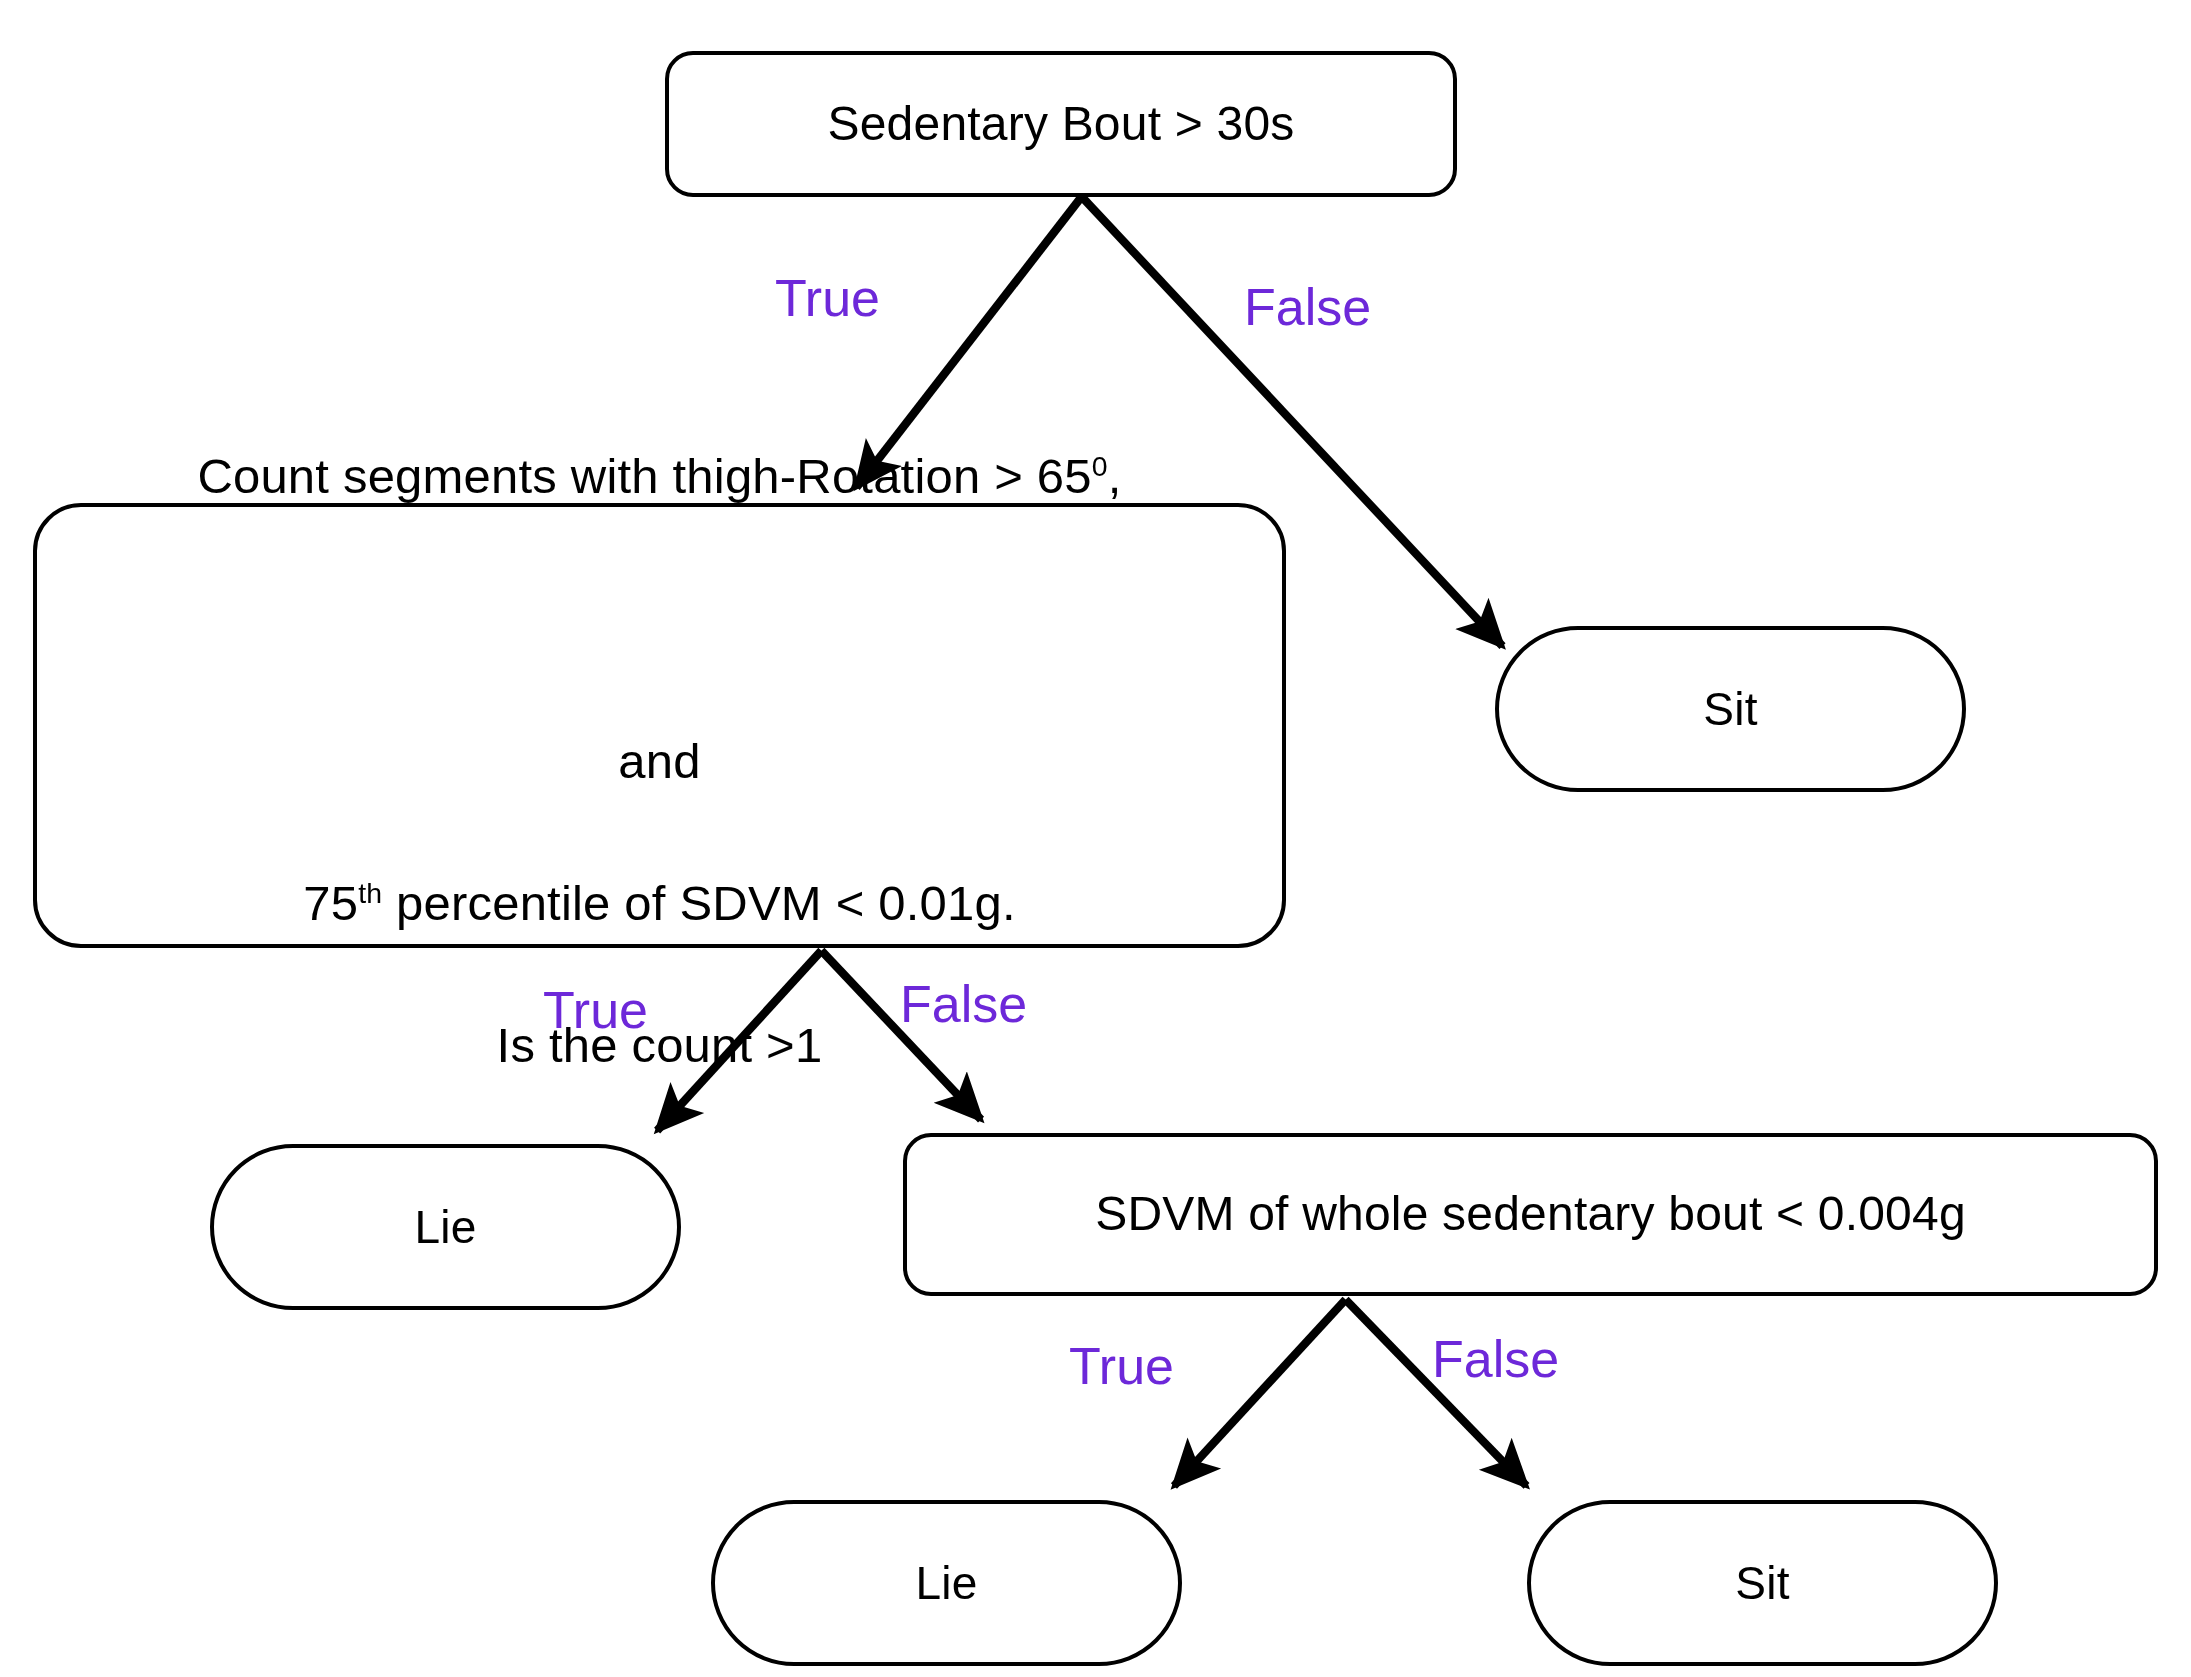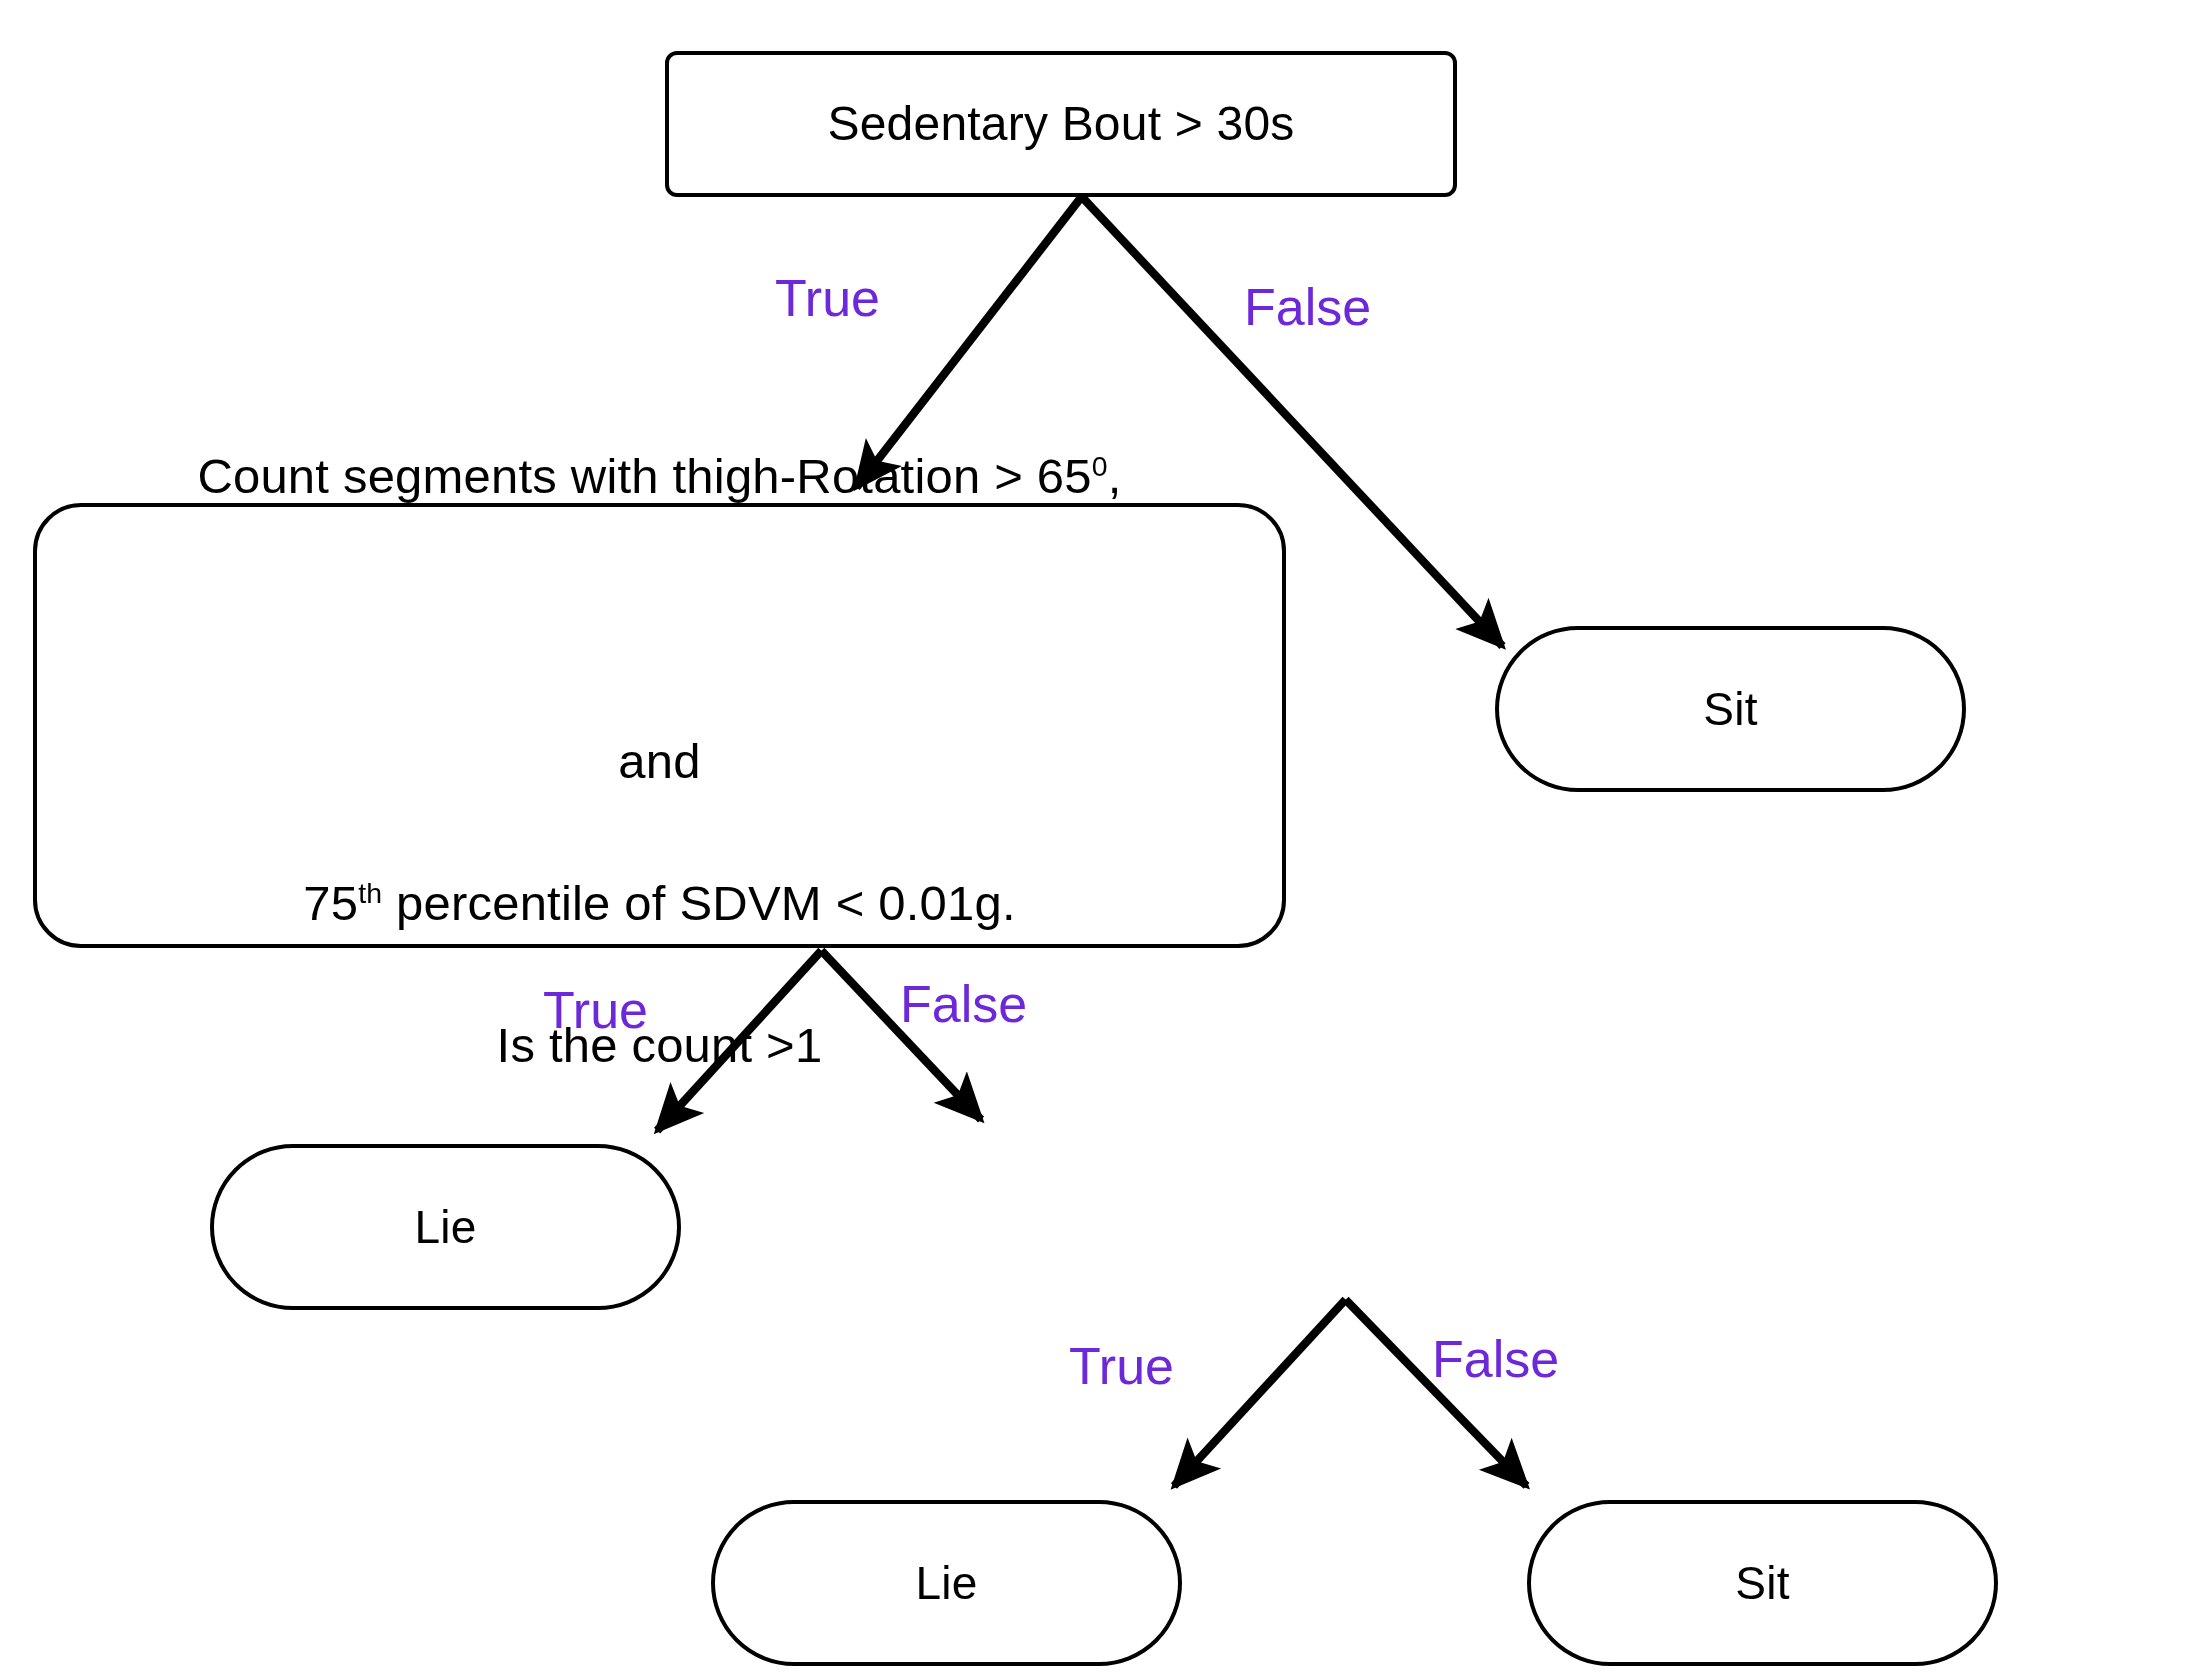--- a/index.html
+++ b/index.html
@@ -27,21 +27,21 @@
     box-sizing: border-box;
     border: 4.6px solid #000000;
     background: #ffffff;
     display: flex;
     align-items: center;
     justify-content: center;
     text-align: center;
     color: #000000;
     z-index: 3;
   }
-  .node-rounded { border-radius: 12px; }
+  .node-rounded { border-radius: 28px; }
   .node-big     { border-radius: 48px; }
   .node-pill    { border-radius: 922px; }
 
   .node-text {
     font-size: 48px;
     line-height: 1.22;
     letter-spacing: 0.2px;
     white-space: pre-line;
     padding: 0 16.6px;
   }
@@ -106,20 +106,23 @@
   </div>
 
   <div class="node node-pill" style="left:1495px; top:626px; width:471px; height:166px;">
     <div class="node-text node-text-leaf">Sit</div>
   </div>
 
   <div class="node node-pill" style="left:210px; top:1144px; width:471px; height:166px;">
     <div class="node-text node-text-leaf">Lie</div>
   </div>
 
+  <div class="node node-rounded" style="left:903px; top:1133px; width:1255px; height:163px;">
+    <div class="node-text">SDVM of whole sedentary bout &lt; 0.004g</div>
+  </div>
 
   <div class="node node-pill" style="left:711px; top:1500px; width:471px; height:166px;">
     <div class="node-text node-text-leaf">Lie</div>
   </div>
 
   <div class="node node-pill" style="left:1527px; top:1500px; width:471px; height:166px;">
     <div class="node-text node-text-leaf">Sit</div>
   </div>
 
   <div class="edge-label" style="left:775px; top:268px;">True</div>

